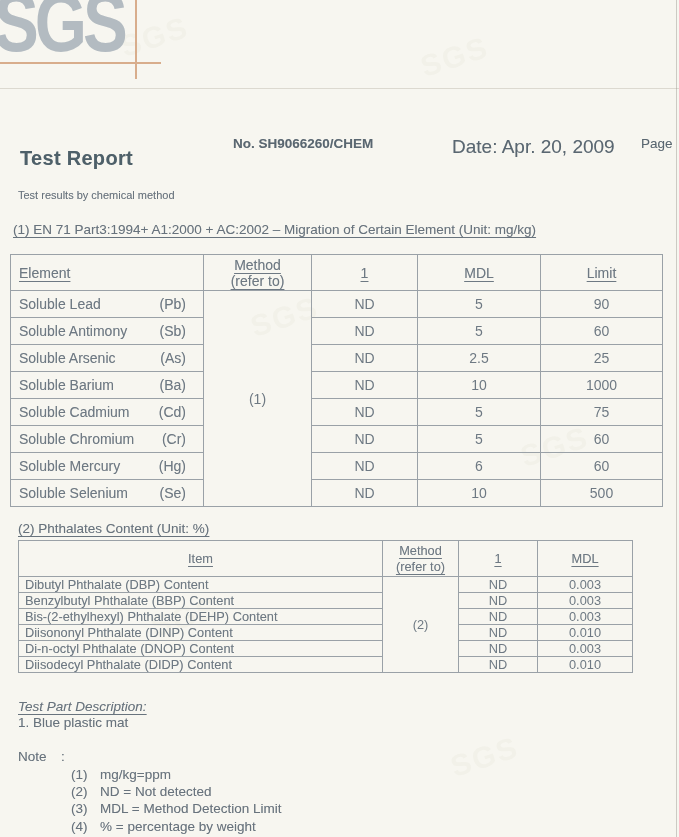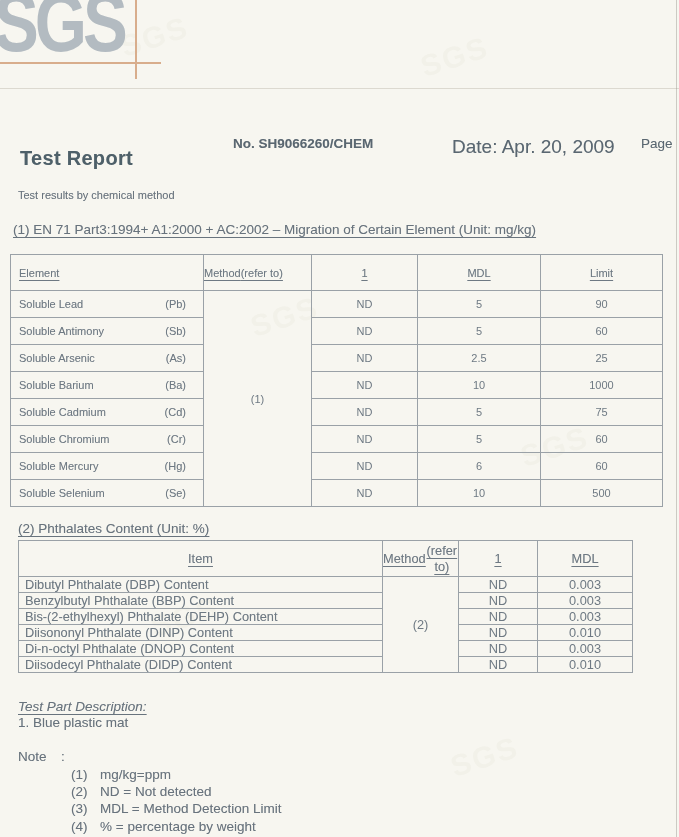--- a/index.html
+++ b/index.html
@@ -37,27 +37,27 @@
   .intro { left:18px; top:189px; font-size:11px; }
 
   .sec-title { font-size:13.5px; text-decoration:underline; text-underline-offset:3px; }
   .sec1-title { left:13px; top:222px; }
   .sec2-title { left:18px; top:521px; }
 
   table { border-collapse:collapse; table-layout:fixed; color:#6e7983; }
   td, th { border:1px solid #9aa1a7; font-weight:normal; vertical-align:middle; }
   .u { text-decoration:underline; text-underline-offset:3px; }
 
-  table.t1 { position:absolute; left:10px; top:254px; width:652px; font-size:11px; }
+  table.t1 { position:absolute; left:10px; top:254px; width:652px; font-size:14px; }
   .t1 th { height:36px; text-align:center; }
   .t1 td { height:27px; text-align:center; }
   .t1 .th-el, .t1 .el { text-align:left; }
   .t1 .th-el { padding-left:8px; }
   .t1 .elwrap { display:flex; justify-content:space-between; padding:0 17px 0 8px; }
-  .hstack { display:flex; flex-direction:row; line-height:16px; align-items:center; }
+  .hstack { display:flex; flex-direction:column; line-height:16px; align-items:center; }
 
   table.t2 { position:absolute; left:18px; top:540px; width:614px; font-size:12.8px; }
   .t2 th { height:36px; text-align:center; }
   .t2 td { height:15px; text-align:center; }
   .t2 .item { text-align:left; padding-left:6px; }
 
   .tpd-title { left:18px; top:699px; font-size:13.5px; text-decoration:underline; text-underline-offset:3px;font-style:italic; }
   .tpd-item { left:18px; top:715px; font-size:13.5px; }
 
   .note-label { left:18px; top:749px; font-size:13.5px; }

